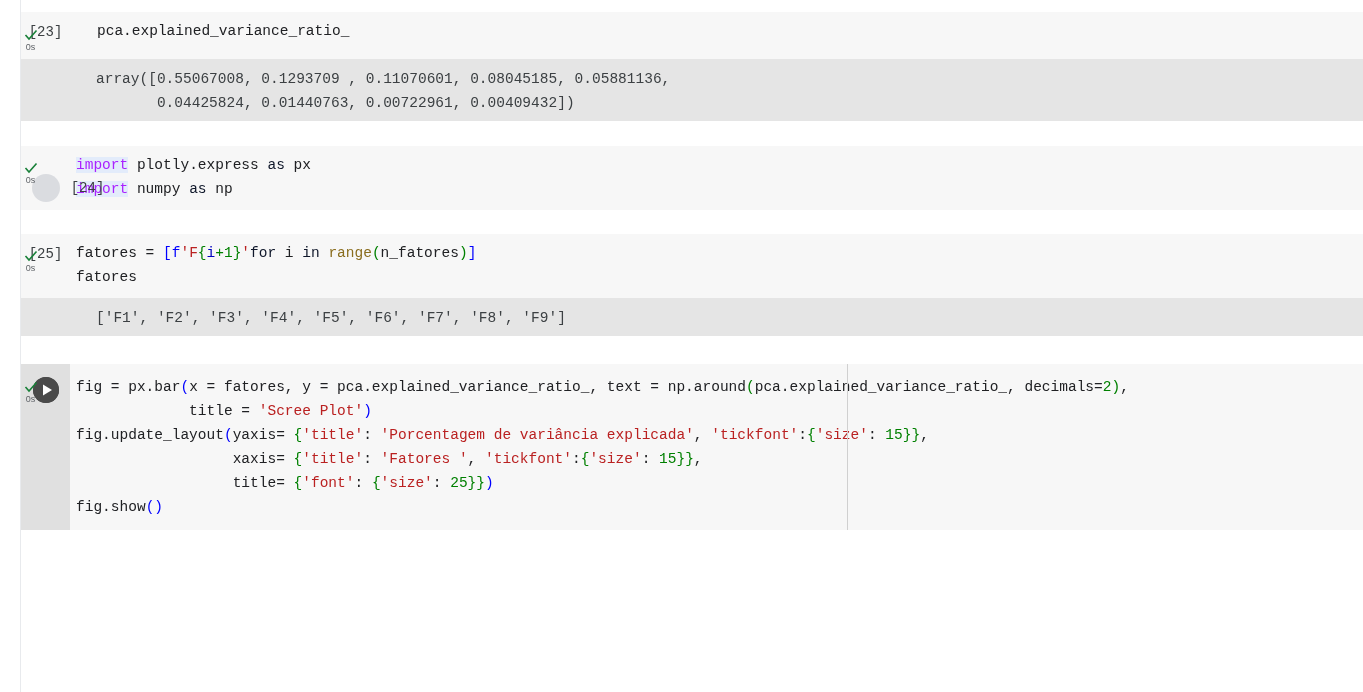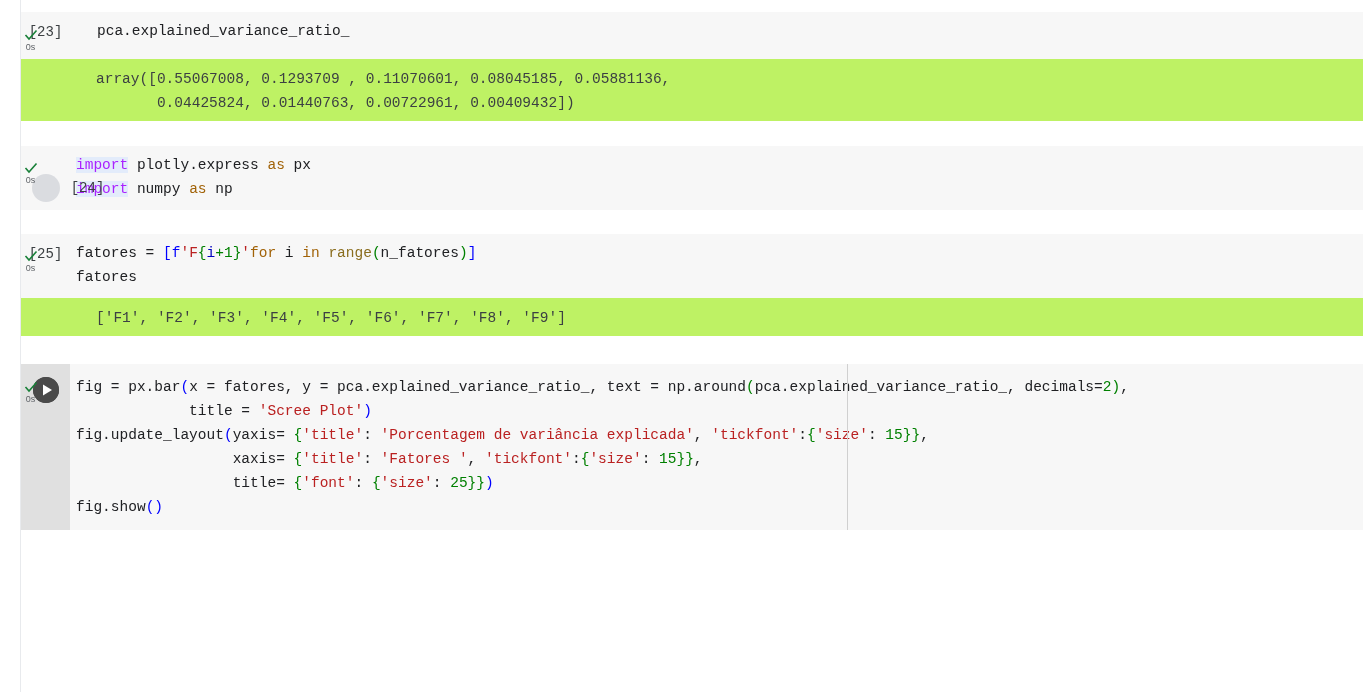--- a/index.html
+++ b/index.html
@@ -161,34 +161,34 @@
     position: absolute;
     top: 0;
     bottom: 0;
     left: 777px;
     width: 1px;
     background: #d0d0d0;
   }
 
   
   .output {
-    background: #bef264;
+    background: #e5e5e5;
     padding: 8px 0 6px 75px;
   }
   pre.out {
     margin: 0;
     font-family: "Liberation Mono", monospace;
     font-size: 14.5px;
     line-height: 24px;
     color: #3c4043;
     white-space: pre;
   }
 
   
-  .t-kw   { color: #a16207; }            
+  .t-kw   { color: #0f172a; }            
   .t-kw-h { color: #aa22ff; background:#e3ecfb;font-family:Liberation Mono, monospace; }  
   .t-str  { color: #ba2121; }            
   .t-num  { color: #008000; }            
   .t-fn   { color: #8a6d1e; }            
   .t-paren{ color: #0000ff; }            
   .t-brace{ color: #008000; }
   .t-plain{ color: #202124; }
   .t-var  { color: #0000c0; }
 </style>
 </head>

